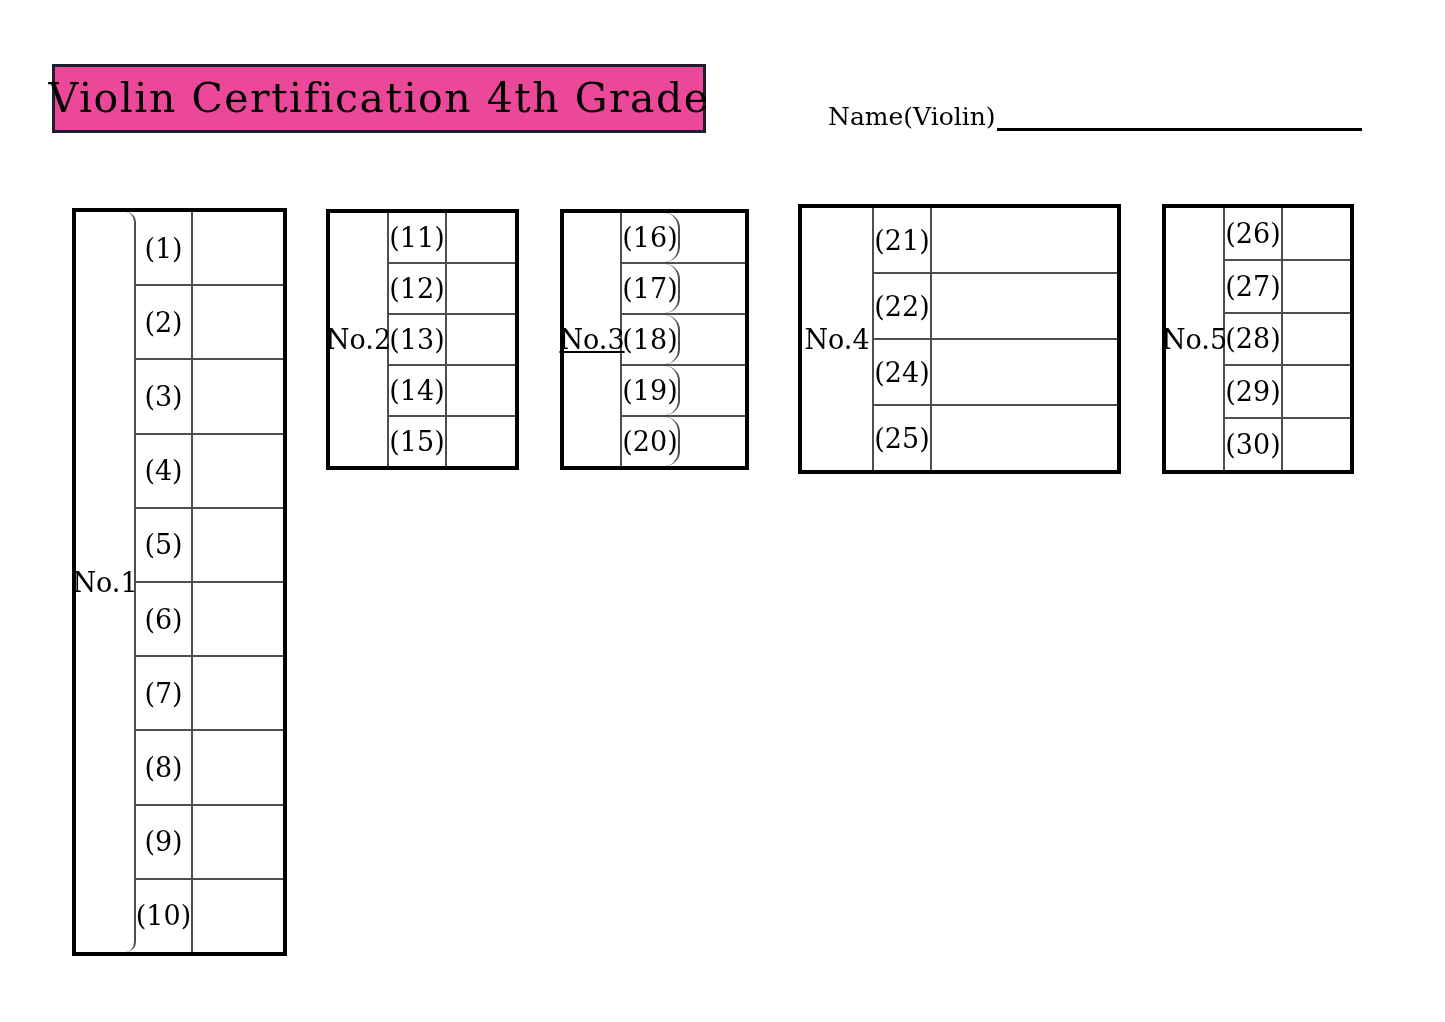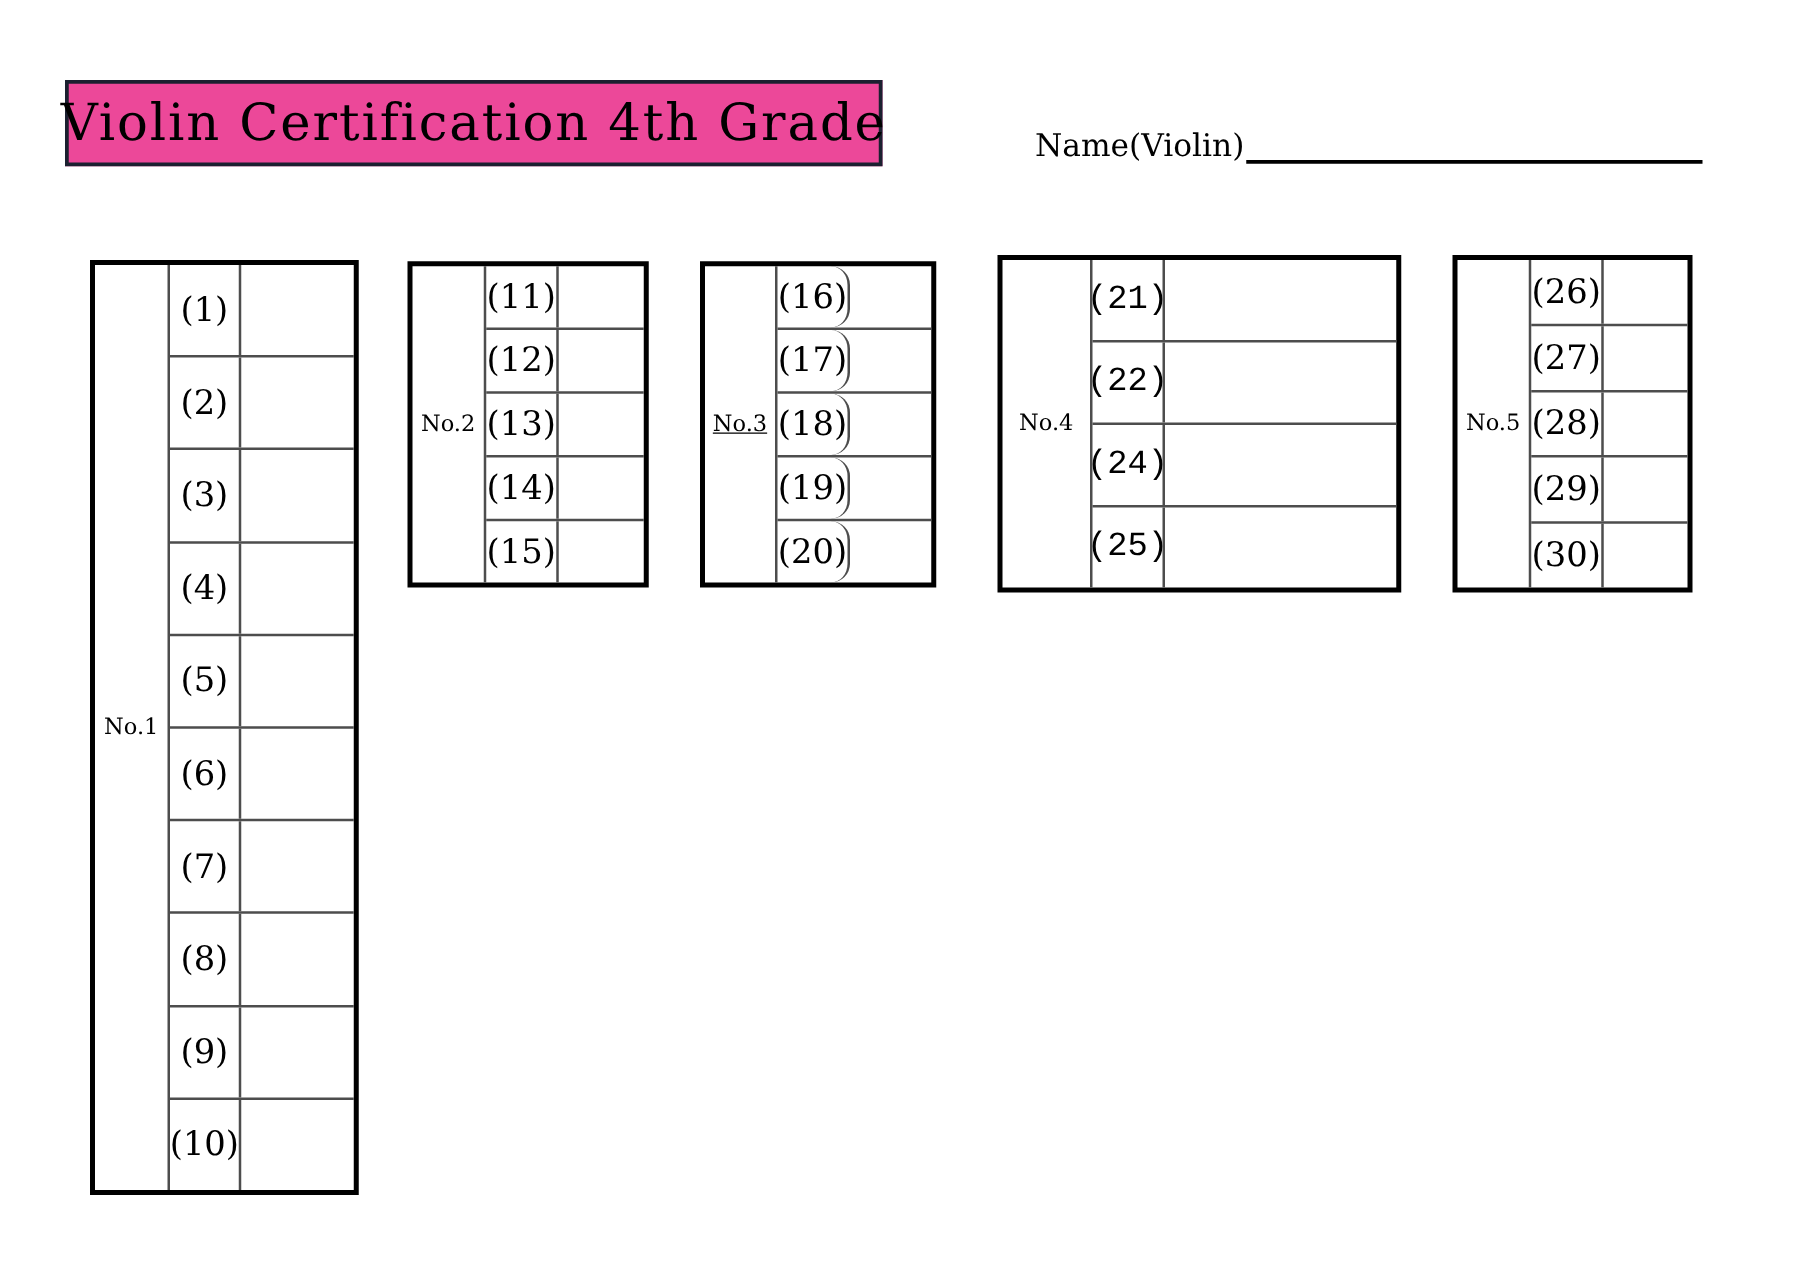--- a/index.html
+++ b/index.html
@@ -73,21 +73,21 @@
   }
   .label-col {
     flex: 0 0 auto;
     display: flex;
     align-items: center;
     justify-content: center;
     box-sizing: border-box;
     border-right: 2px solid #4d4d4d;
   }
   .label-col-text {
-    font-size: 18px;
+    font-size: 27px;
     line-height: 1;
     white-space: nowrap;
   }
   .rows-col {
     flex: 1 1 auto;
     display: flex;
     flex-direction: column;
     box-sizing: border-box;
   }
   .ans-row {
@@ -110,34 +110,34 @@
     font-size: 27px;
     line-height: 1;
   }
   .val-cell {
     flex: 1 1 auto;
     box-sizing: border-box;
   }
 
   
   #table-1 { left: 72px;   top: 208px; width: 215px; height: 748px; }
-  #table-1 .label-col { width: 60px; }
+  #table-1 .label-col { width: 60px; border-radius: 10px; }
   #table-1 .num-cell  { width: 57px; }
 
   #table-2 { left: 326px;  top: 209px; width: 193px; height: 261px; }
   #table-2 .label-col { width: 59px; }
   #table-2 .num-cell  { width: 58px; }
 
   #table-3 { left: 560px;  top: 209px; width: 189px; height: 261px; }
   #table-3 .label-col { width: 58px; text-decoration: underline; }
   #table-3 .num-cell  { width: 58px; border-radius: 15px; }
 
   #table-4 { left: 798px;  top: 204px; width: 323px; height: 270px; }
   #table-4 .label-col { width: 72px; }
-  #table-4 .num-cell  { width: 58px; font-family: Liberation Mono, monospace; }
+  #table-4 .num-cell  { width: 58px; }
 
   #table-5 { left: 1162px; top: 204px; width: 192px; height: 270px; }
   #table-5 .label-col { width: 59px; }
   #table-5 .num-cell  { width: 58px; }
 </style>
 </head>
 <body>
 
 <div id="title-box">
   <div id="title-text">Violin Certification 4th Grade</div>

